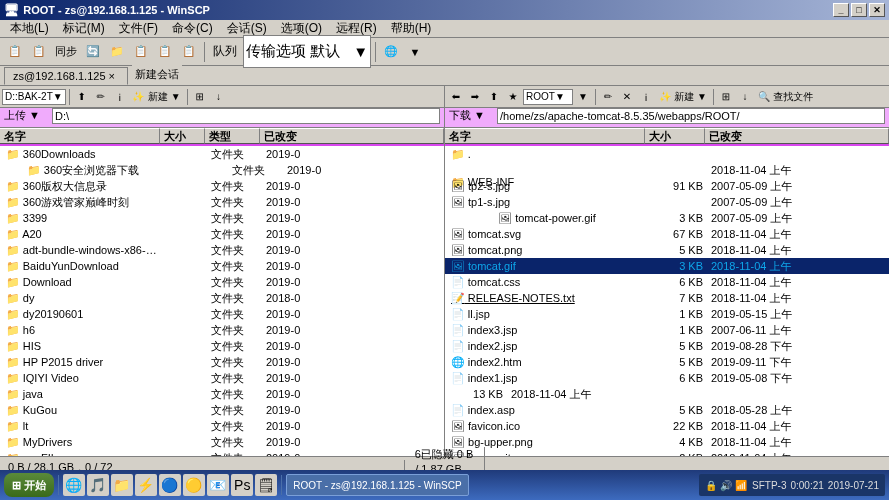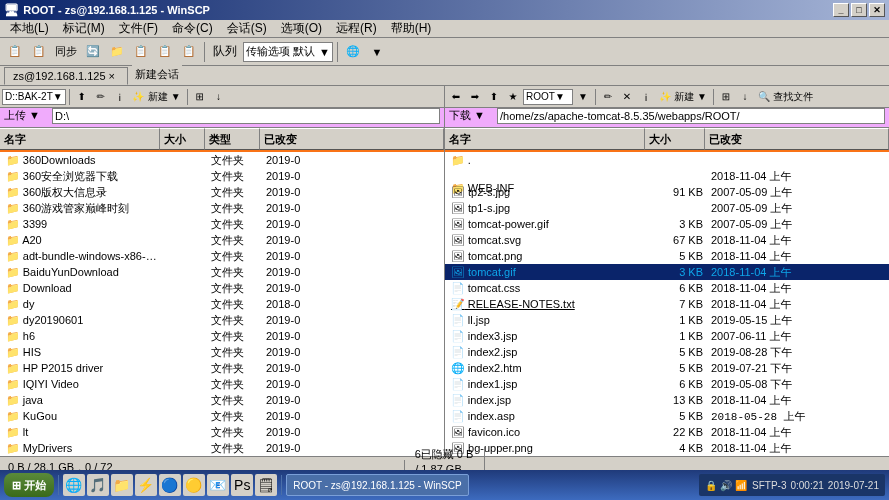--- a/index.html
+++ b/index.html
@@ -72,26 +72,26 @@
       background: #d4d0c8;
       border: 1px solid #d4d0c8;
       display: flex; align-items: center; justify-content: center;
       cursor: pointer;
       padding: 0 2px;
       font-size: 11px;
     }
     .tb-separator { width: 1px; height: 20px; background: #808080; margin: 0 2px; }
     .tb-label { font-size: 12px; padding: 0 4px; }
     .tb-dropdown {
-      height: 20px;
+      height: 33px;
       background: #fff;
       border: 1px solid #808080;
       padding: 0 2px;
-      font-size: 11px;
-      display: flex; align-items: center; gap: 4px;
+      font-size: 15px;
+      display: flex; align-items: center; gap: 13px;
       min-width: 60px;
     }
 
     
     .session-tabs {
       background: #d4d0c8;
       height: 20px;
       display: flex;
       align-items: flex-end;
       padding: 0 4px;
@@ -173,24 +173,24 @@
       flex: 1;
       height: 16px;
       border: 1px solid #808080;
       background: #fff;
       padding: 0 2px;
       font-size: 11px;
     }
 
     .panel-header {
       background: #d4d0c8;
-      height: 24px;
+      height: 18px;
       display: flex;
       align-items: flex-start;
-      border-bottom: 2px solid #f97316;
+      border-bottom: 2px solid #d946ef;
       flex-shrink: 0;
     }
     .col-header {
       padding: 1px 4px;
       border-right: 1px solid #808080;
       font-size: 11px;
       font-weight: bold;
       cursor: pointer;
       height: 100%;
       display: flex; align-items: center;
@@ -414,21 +414,21 @@
     <div class="file-list" id="left-files">
     <div class="file-row">
     <div class="file-cell" style="width:160px;">
       <span>📁</span> 360Downloads
     </div>
     <div class="file-cell" style="width:45px;"></div>
     <div class="file-cell" style="width:55px;">文件夹</div>
     <div class="file-cell" style="flex:1;">2019-0</div>
   </div>
         <div class="file-row">
-    <div class="file-cell" style="width:160px;">
+    <div class="file-cell" style="width:160px;margin-left:21px;">
       <span>📁</span> 360安全浏览器下载
     </div>
     <div class="file-cell" style="width:45px;"></div>
     <div class="file-cell" style="width:55px;">文件夹</div>
     <div class="file-cell" style="flex:1;">2019-0</div>
   </div>
         <div class="file-row">
     <div class="file-cell" style="width:160px;">
       <span>📁</span> 360版权大信息录
     </div>
@@ -638,21 +638,21 @@
     <div class="file-cell" style="flex:1;">2007-05-09 上午</div>
   </div>
         <div class="file-row">
     <div class="file-cell" style="width:200px;">
       <span>🖼</span> tp1-s.jpg
     </div>
     <div class="file-cell" style="width:60px; text-align:right;"></div>
     <div class="file-cell" style="flex:1;">2007-05-09 上午</div>
   </div>
         <div class="file-row">
-    <div class="file-cell" style="width:200px;">
+    <div class="file-cell" style="width:200px;text-align:center;">
       <span>🖼</span> tomcat-power.gif
     </div>
     <div class="file-cell" style="width:60px; text-align:right;">3 KB</div>
     <div class="file-cell" style="flex:1;">2007-05-09 上午</div>
   </div>
         <div class="file-row">
     <div class="file-cell" style="width:200px;">
       <span>🖼</span> tomcat.svg
     </div>
     <div class="file-cell" style="width:60px; text-align:right;">67 KB</div>
@@ -705,42 +705,39 @@
       <span>📄</span> index2.jsp
     </div>
     <div class="file-cell" style="width:60px; text-align:right;">5 KB</div>
     <div class="file-cell" style="flex:1;">2019-08-28 下午</div>
   </div>
         <div class="file-row">
     <div class="file-cell" style="width:200px;">
       <span>🌐</span> index2.htm
     </div>
     <div class="file-cell" style="width:60px; text-align:right;">5 KB</div>
-    <div class="file-cell" style="flex:1;">2019-07-21 下午</div>
+    <div class="file-cell" style="flex:1;">2019-09-11 下午</div>
   </div>
         <div class="file-row">
     <div class="file-cell" style="width:200px;">
       <span>📄</span> index1.jsp
     </div>
     <div class="file-cell" style="width:60px; text-align:right;">6 KB</div>
     <div class="file-cell" style="flex:1;">2019-05-08 下午</div>
   </div>
         <div class="file-row">
-    <div class="file-cell" style="width:200px;">
-      <span>📄</span> index.jsp
-    </div>
     <div class="file-cell" style="width:60px; text-align:right;">13 KB</div>
     <div class="file-cell" style="flex:1;">2018-11-04 上午</div>
   </div>
         <div class="file-row">
     <div class="file-cell" style="width:200px;">
       <span>📄</span> index.asp
     </div>
     <div class="file-cell" style="width:60px; text-align:right;">5 KB</div>
-    <div class="file-cell" style="flex:1;font-family:Liberation Mono, monospace;">2018-05-28 上午</div>
+    <div class="file-cell" style="flex:1;">2018-05-28 上午</div>
   </div>
         <div class="file-row">
     <div class="file-cell" style="width:200px;">
       <span>🖼</span> favicon.ico
     </div>
     <div class="file-cell" style="width:60px; text-align:right;">22 KB</div>
     <div class="file-cell" style="flex:1;">2018-11-04 上午</div>
   </div>
         <div class="file-row">
     <div class="file-cell" style="width:200px;">

